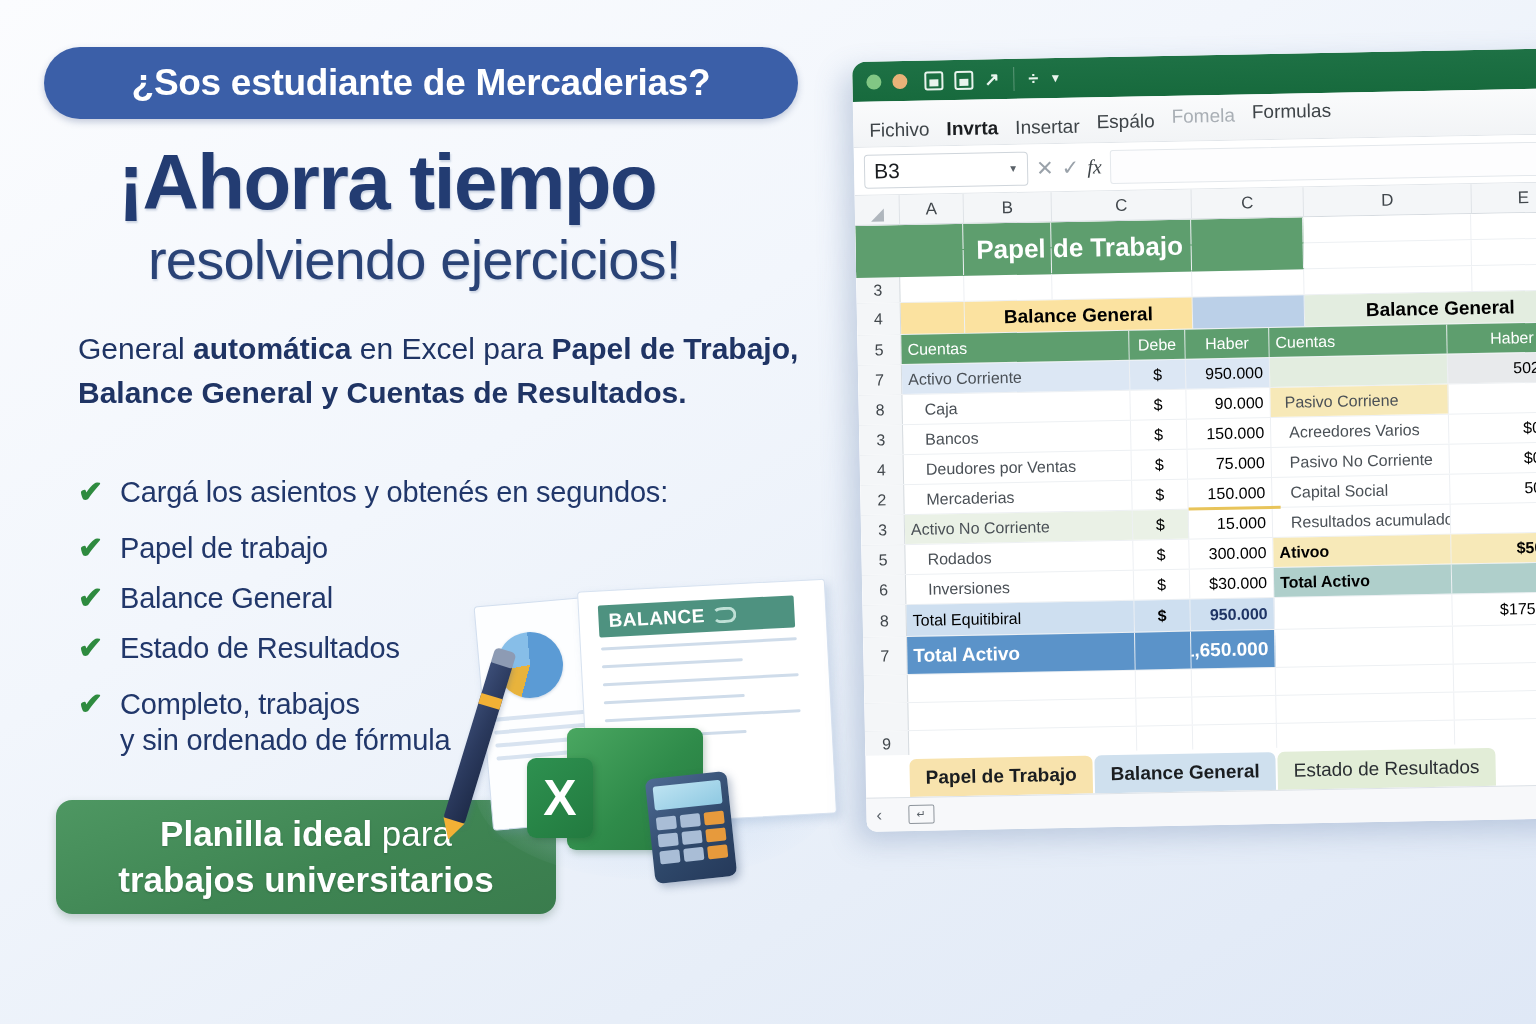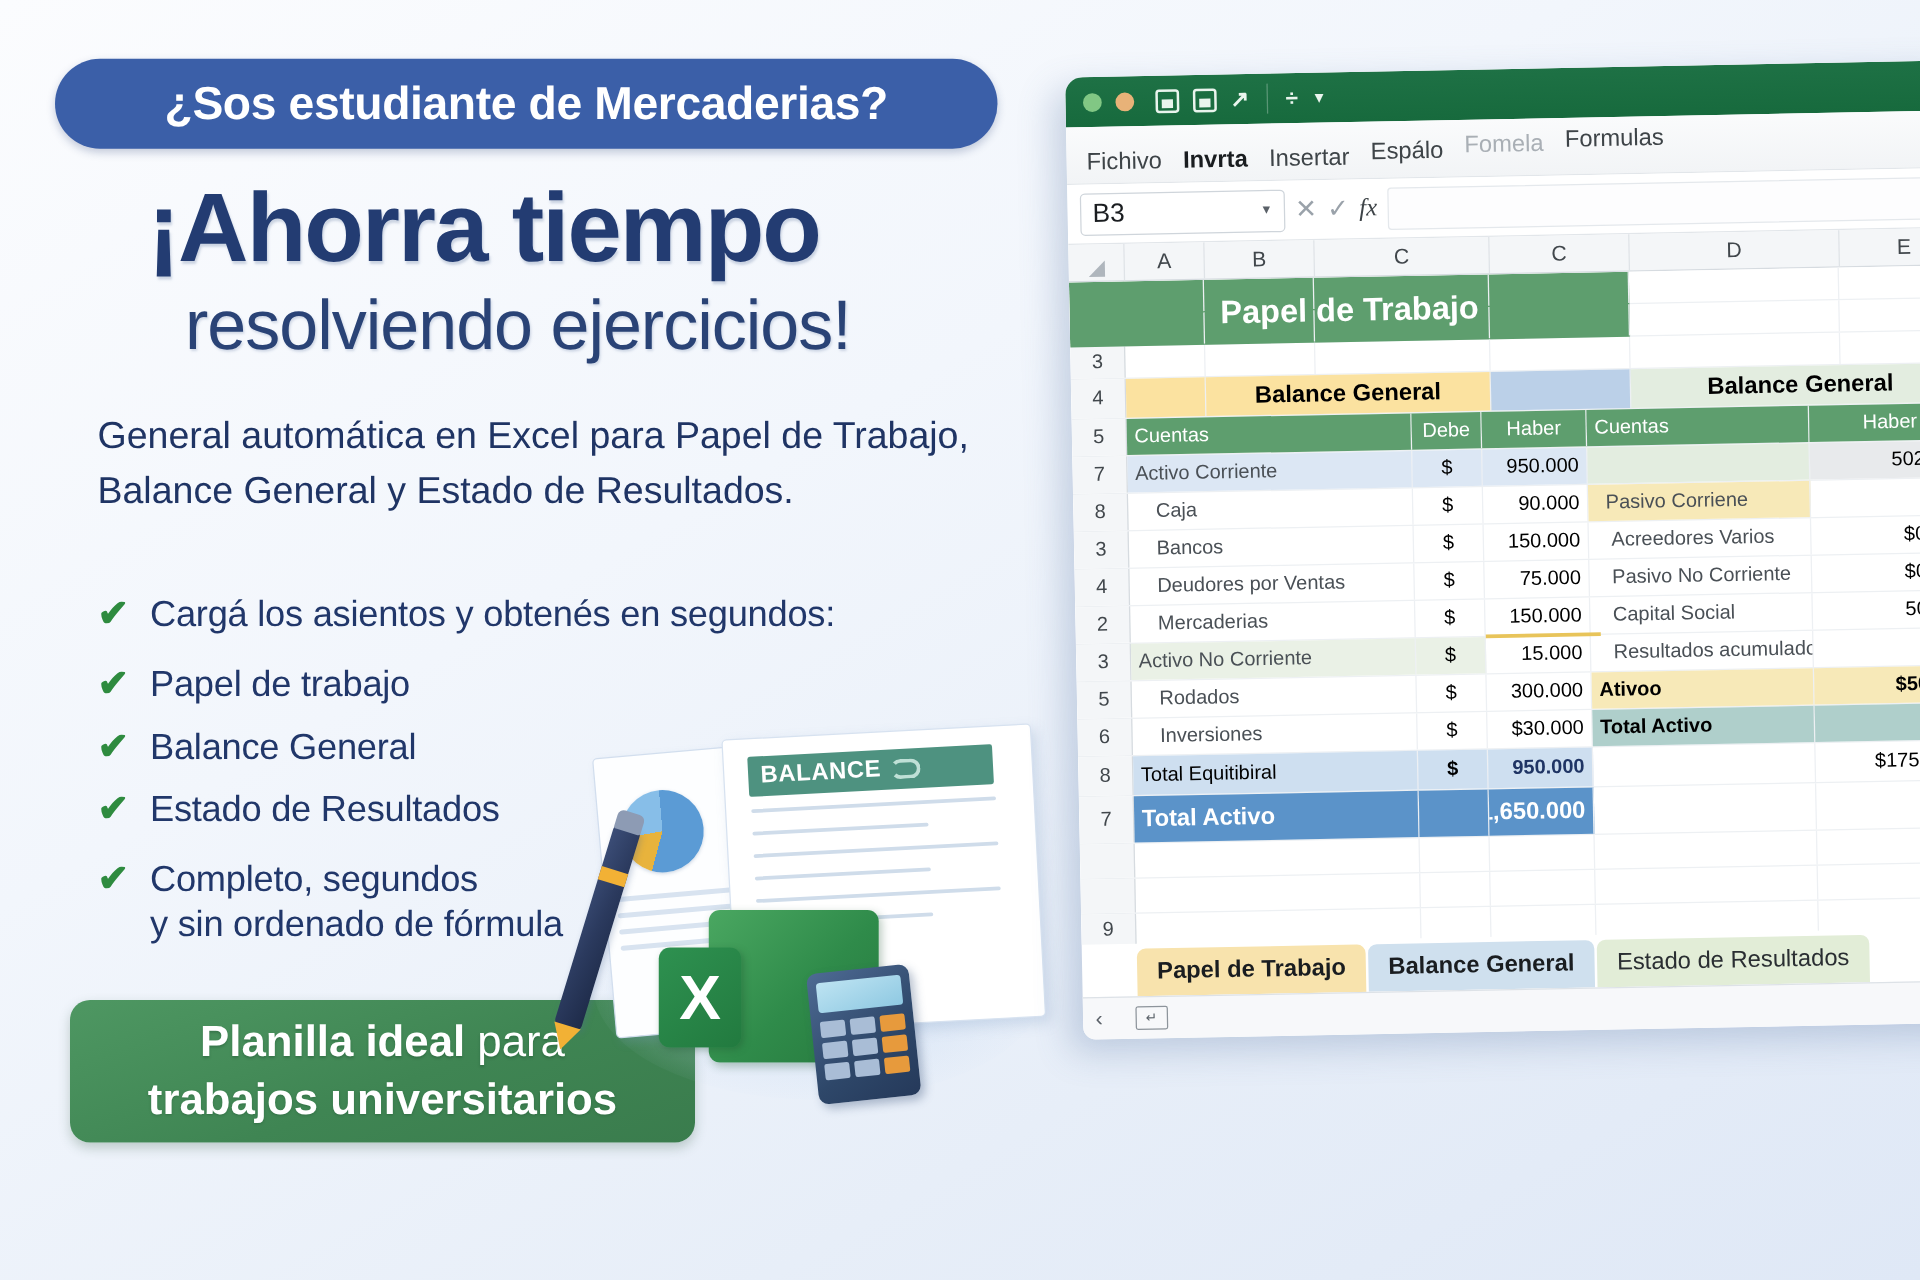--- a/index.html
+++ b/index.html
@@ -57,21 +57,21 @@
   }
 
   .paragraph {
     position: absolute;
     left: 78px; top: 327px;
     width: 740px;
     font-size: 30px;
     line-height: 44px;
     color: #1F3464;
   }
-  .paragraph b { font-weight: normal; }
+  .paragraph b { font-weight: bold; }
 
   .bullets {
     position: absolute;
     left: 78px; top: 474px;
     width: 760px;
   }
   .bullet {
     display: flex;
     align-items: flex-start;
     margin-bottom: 14px;
@@ -413,21 +413,21 @@
 <div class="left-panel">
 
   <div class="pill">
     <span class="pill-text">¿Sos estudiante de Mercaderias?</span>
   </div>
 
   <div class="headline1">¡Ahorra tiempo</div>
   <div class="headline2">resolviendo ejercicios!</div>
 
   <div class="paragraph">
-    <span>General </span><b>automática</b><span> en Excel para </span><b>Papel de Trabajo, Balance General y Estado de Resultados.</b>
+    <span>General </span><b>automática</b><span> en Excel para </span><b>Papel de Trabajo, Balance General y Cuentas de Resultados.</b>
   </div>
 
   <div class="bullets">
     <div class="bullet gap">
       <span class="check">✔</span>
       <span class="bullet-text">Cargá los asientos y obtenés en segundos:</span>
     </div>
     <div class="bullet">
       <span class="check">✔</span>
       <span class="bullet-text">Papel de trabajo</span>
@@ -436,21 +436,21 @@
       <span class="check">✔</span>
       <span class="bullet-text">Balance General</span>
     </div>
     <div class="bullet gap">
       <span class="check">✔</span>
       <span class="bullet-text">Estado de Resultados</span>
     </div>
     <div class="bullet">
       <span class="check">✔</span>
       <span class="bullet-text">
-        <span>Completo, segundos</span>
+        <span>Completo, trabajos</span>
         <span class="l2">y sin ordenado de fórmula</span>
       </span>
     </div>
   </div>
 
   <div class="green-banner">
     <div class="gb-line"><span>Planilla ideal</span><span class="thin"> para</span></div>
     <div class="gb-line">trabajos universitarios</div>
   </div>
 

